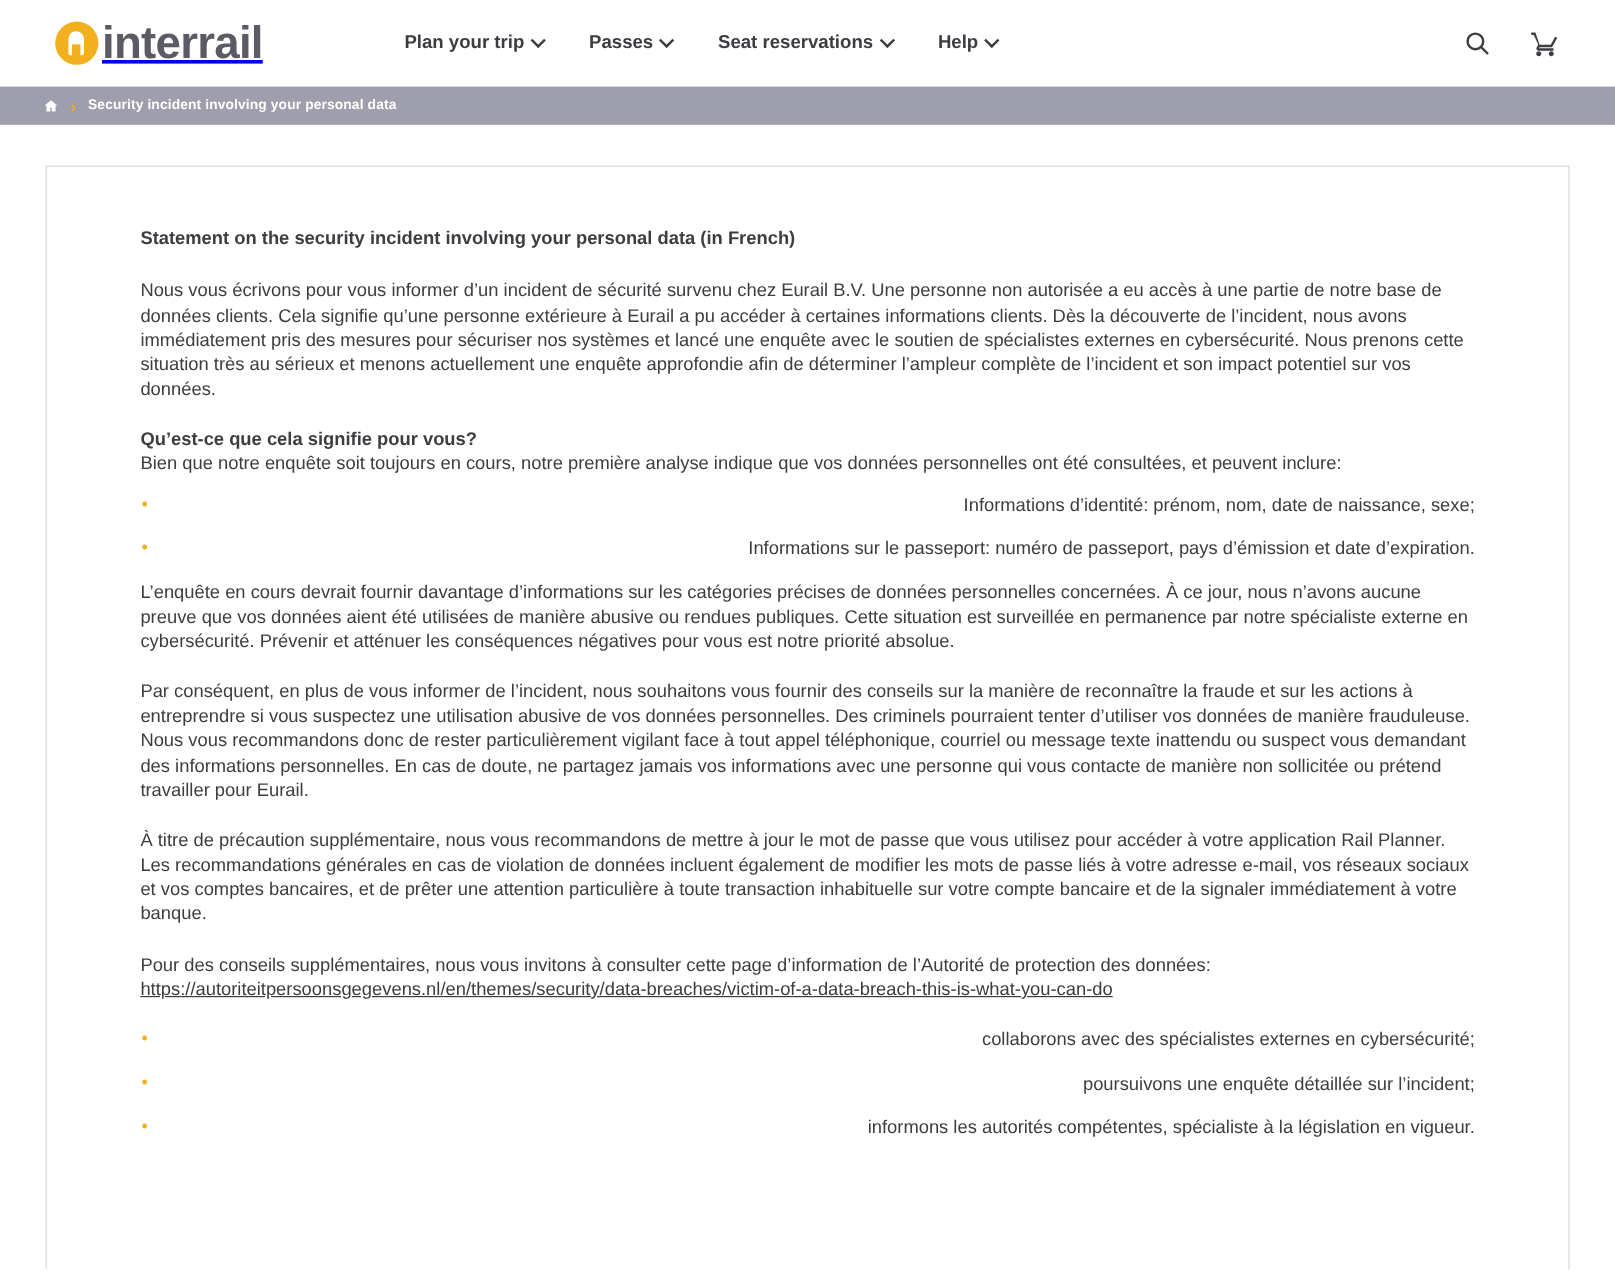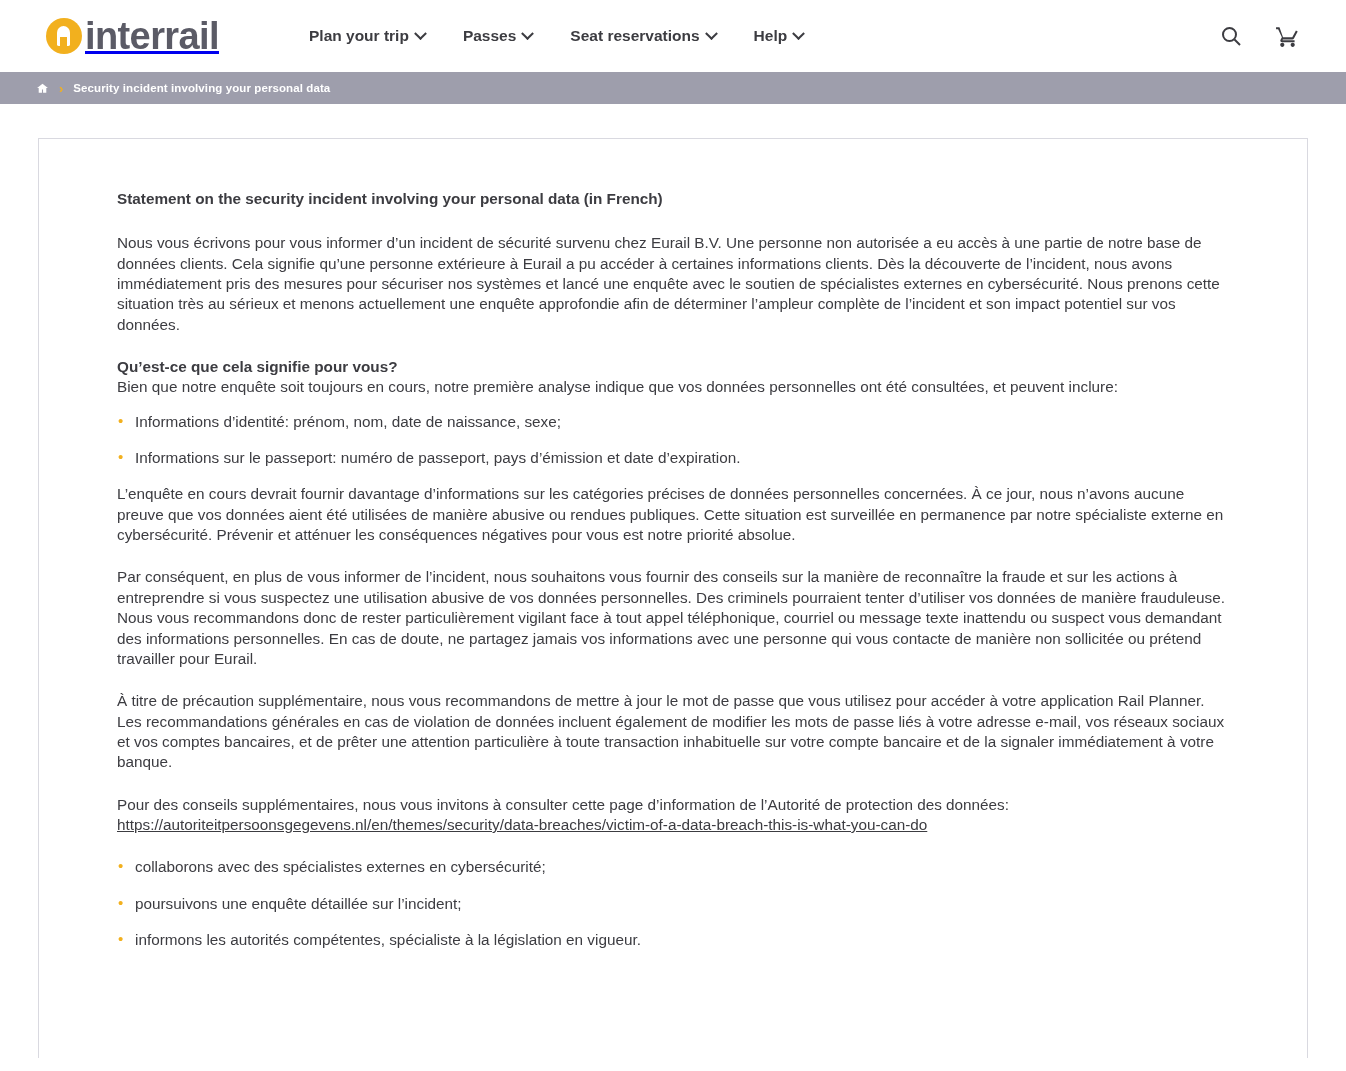--- a/index.html
+++ b/index.html
@@ -61,21 +61,21 @@
     color: #5b5b66;
     letter-spacing: -0.6px;
     line-height: 1;
     margin-left: 1px;
   }
 
   .main-nav {
     display: flex;
     align-items: center;
     gap: 38px;
-    margin-left: 90px;
+    margin-left: 118px;
   }
   .nav-item {
     display: flex;
     align-items: center;
     gap: 7px;
     font-size: 15.5px;
     font-weight: bold;
     color: #3c3c41;
     cursor: pointer;
     white-space: nowrap;
@@ -158,20 +158,21 @@
   .sub-strong {
     font-weight: bold;
     font-size: 15.3px;
     margin: 0;
     color: #3c3c41;
   }
   ul.bullets {
     list-style: none;
     margin: 14px 0 14px 0;
     padding: 0;
+    text-align: right;
   }
   ul.bullets li {
     position: relative;
     padding-left: 18px;
     margin-bottom: 16px;
   }
   ul.bullets li::before {
     content: "•";
     position: absolute;
     left: 1px;

